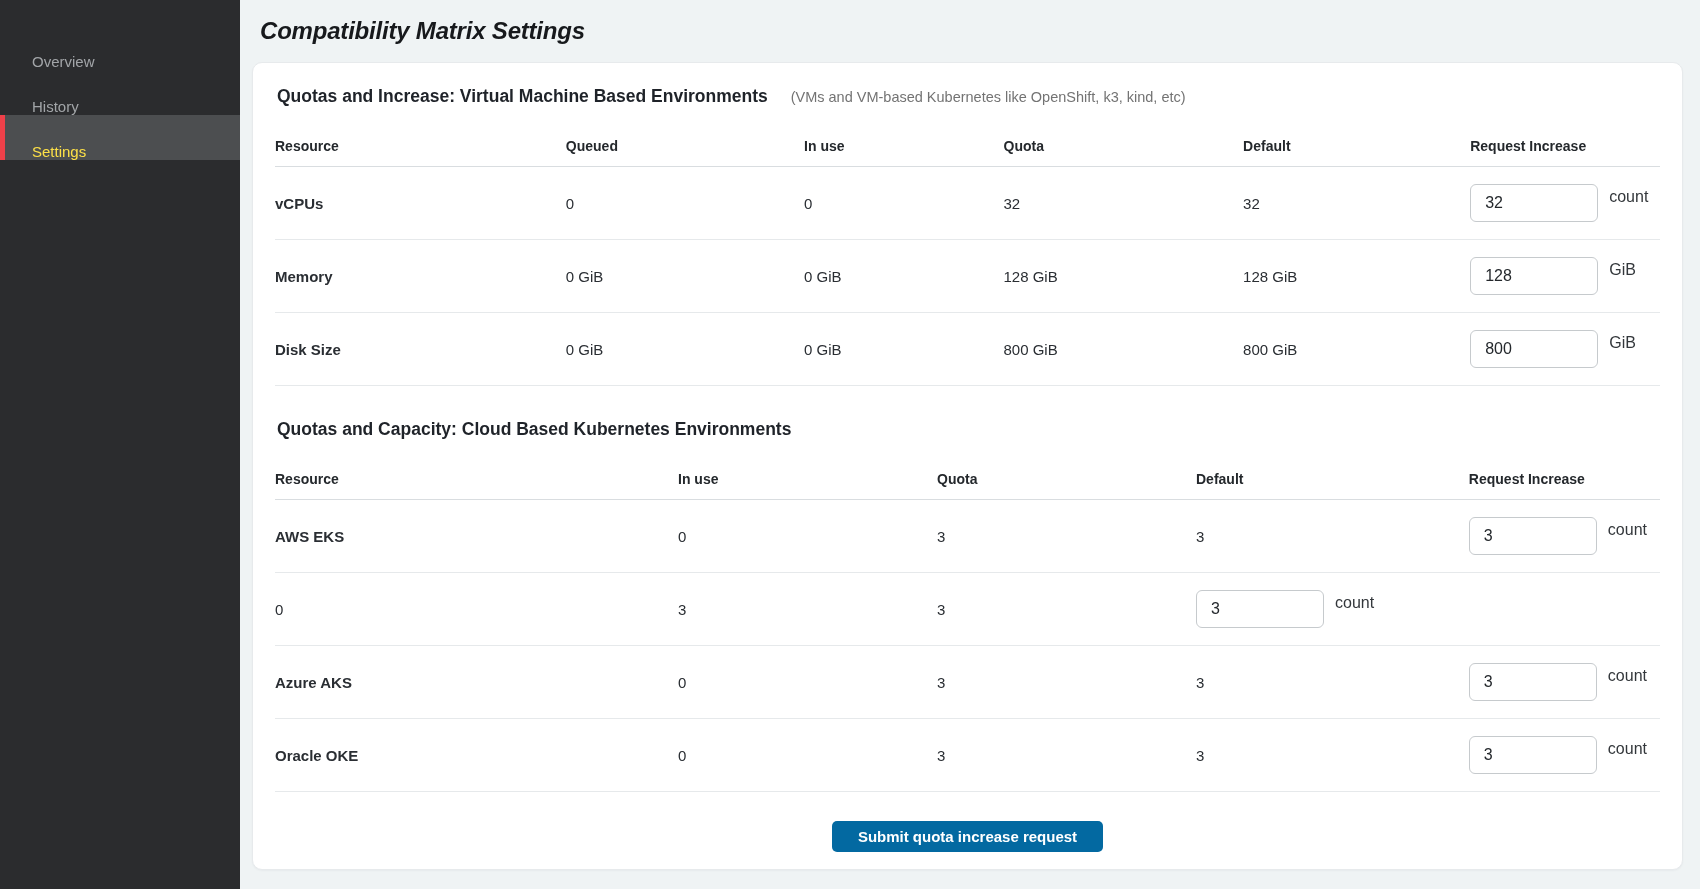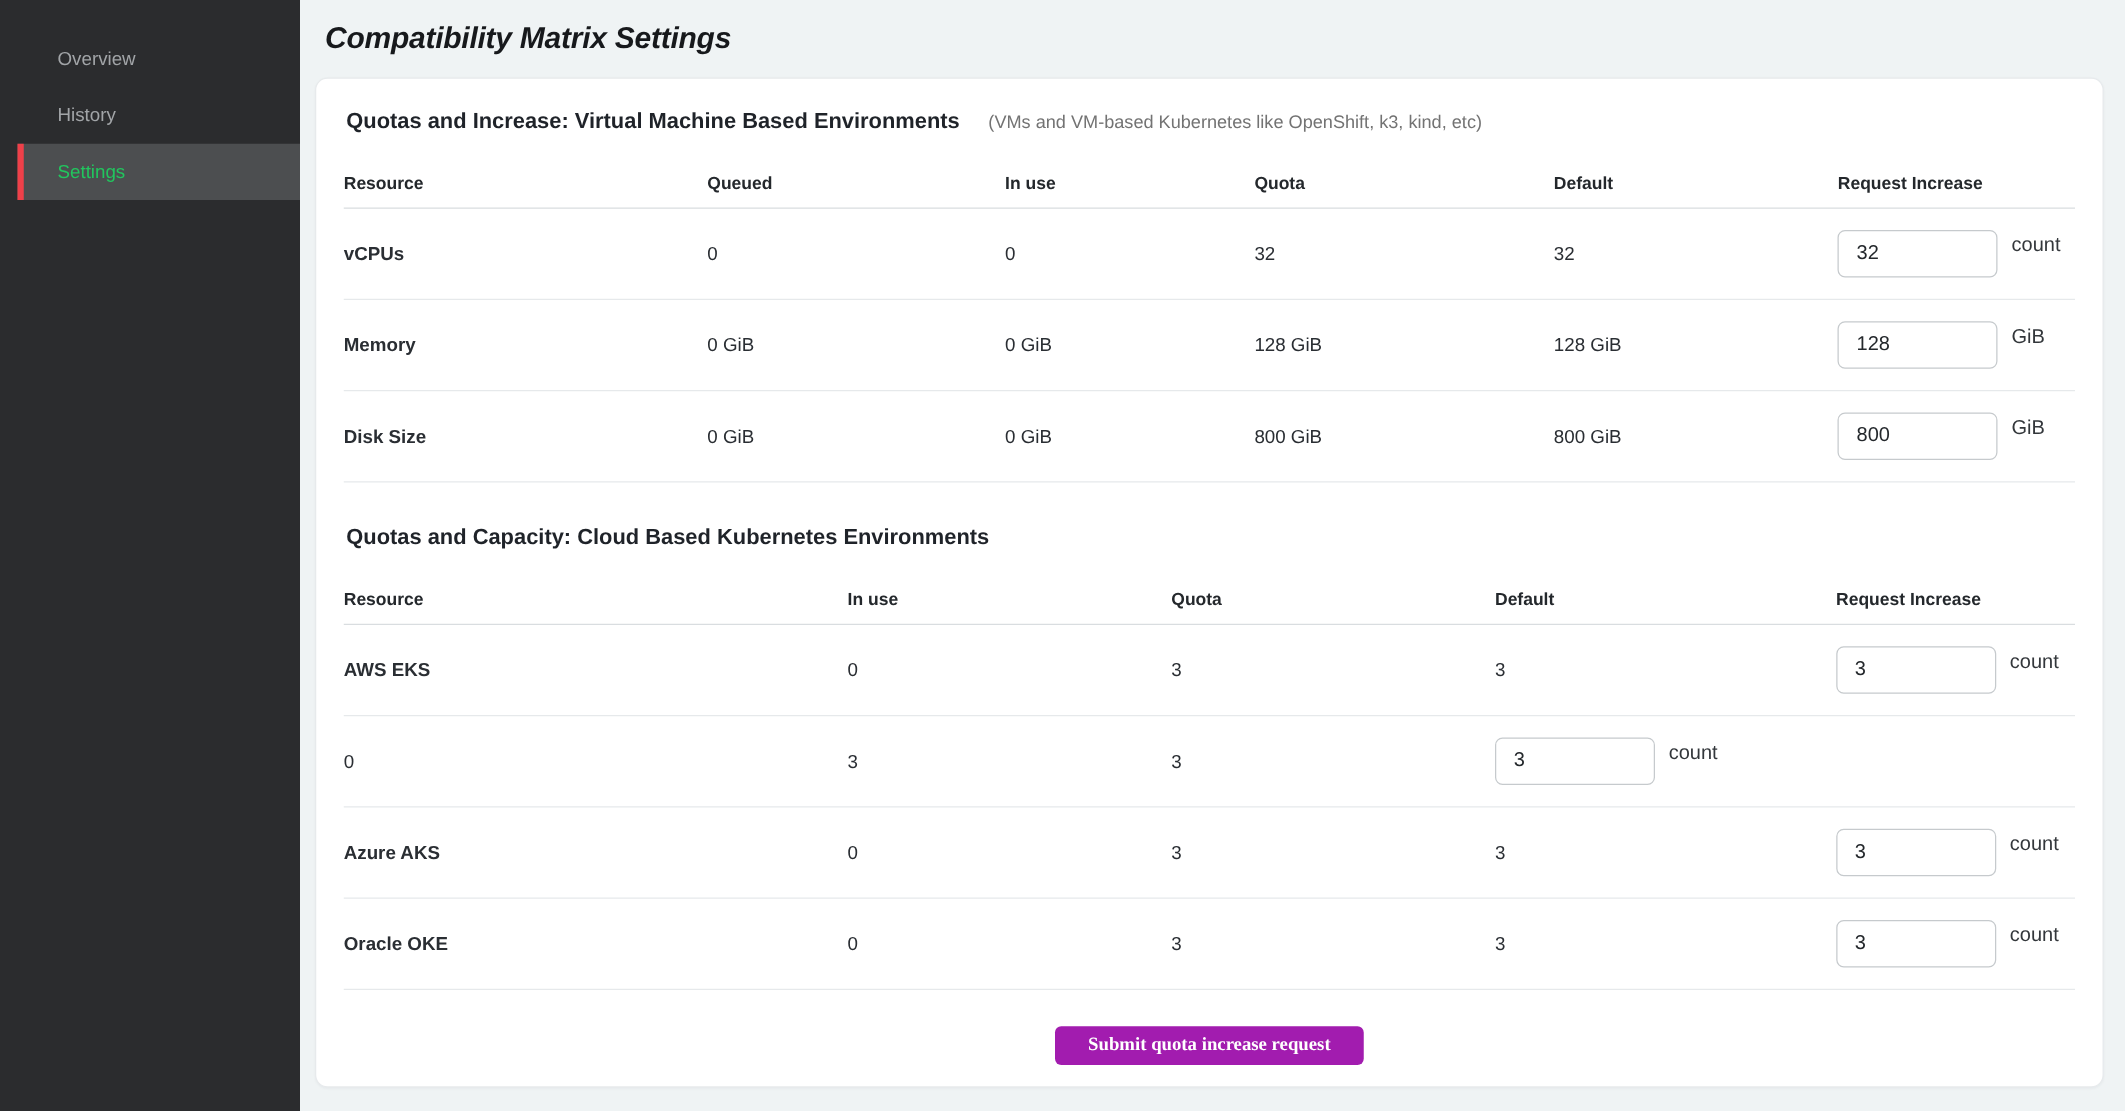--- a/index.html
+++ b/index.html
@@ -15,32 +15,31 @@
   .sidebar {
     width: 240px;
     min-width: 240px;
     height: 889px;
     background: #2b2c2e;
     padding-top: 25px;
   }
   .sidebar-item {
     height: 45px;
     display: flex;
-    align-items: center;
+    align-items: flex-end;
     padding-left: 27px;
     border-left: 5px solid transparent;
     color: #a2a5a8;
     font-size: 15px;
     cursor: pointer;
-    margin-left: 14px;
   }
   .sidebar-item.active {
     background: #4c4e50;
     border-left-color: #ee4049;
-    color: #22c55e;
+    color: #fde047;
   }
   
   .main {
     flex: 1;
     padding: 18px 17px 19px 12px;
   }
   .page-title {
     font-size: 24px;
     font-weight: bold;
     color: #17191c;
@@ -115,23 +114,23 @@
     position: relative;
     top: -6px;
   }
   
   .button-row {
     display: flex;
     justify-content: center;
     padding-top: 29px;
   }
   .submit-btn {
-    background: #a21caf;
+    background: #0369a1;
     color: #ffffff;
-    font-family: Liberation Serif, serif;
+    font-family: Liberation Sans, sans-serif;
     font-size: 15px;
     font-weight: bold;
     border: none;
     border-radius: 5px;
     height: 31px;
     padding: 0 26px;
     cursor: pointer;
   }
 </style>
 </head>

